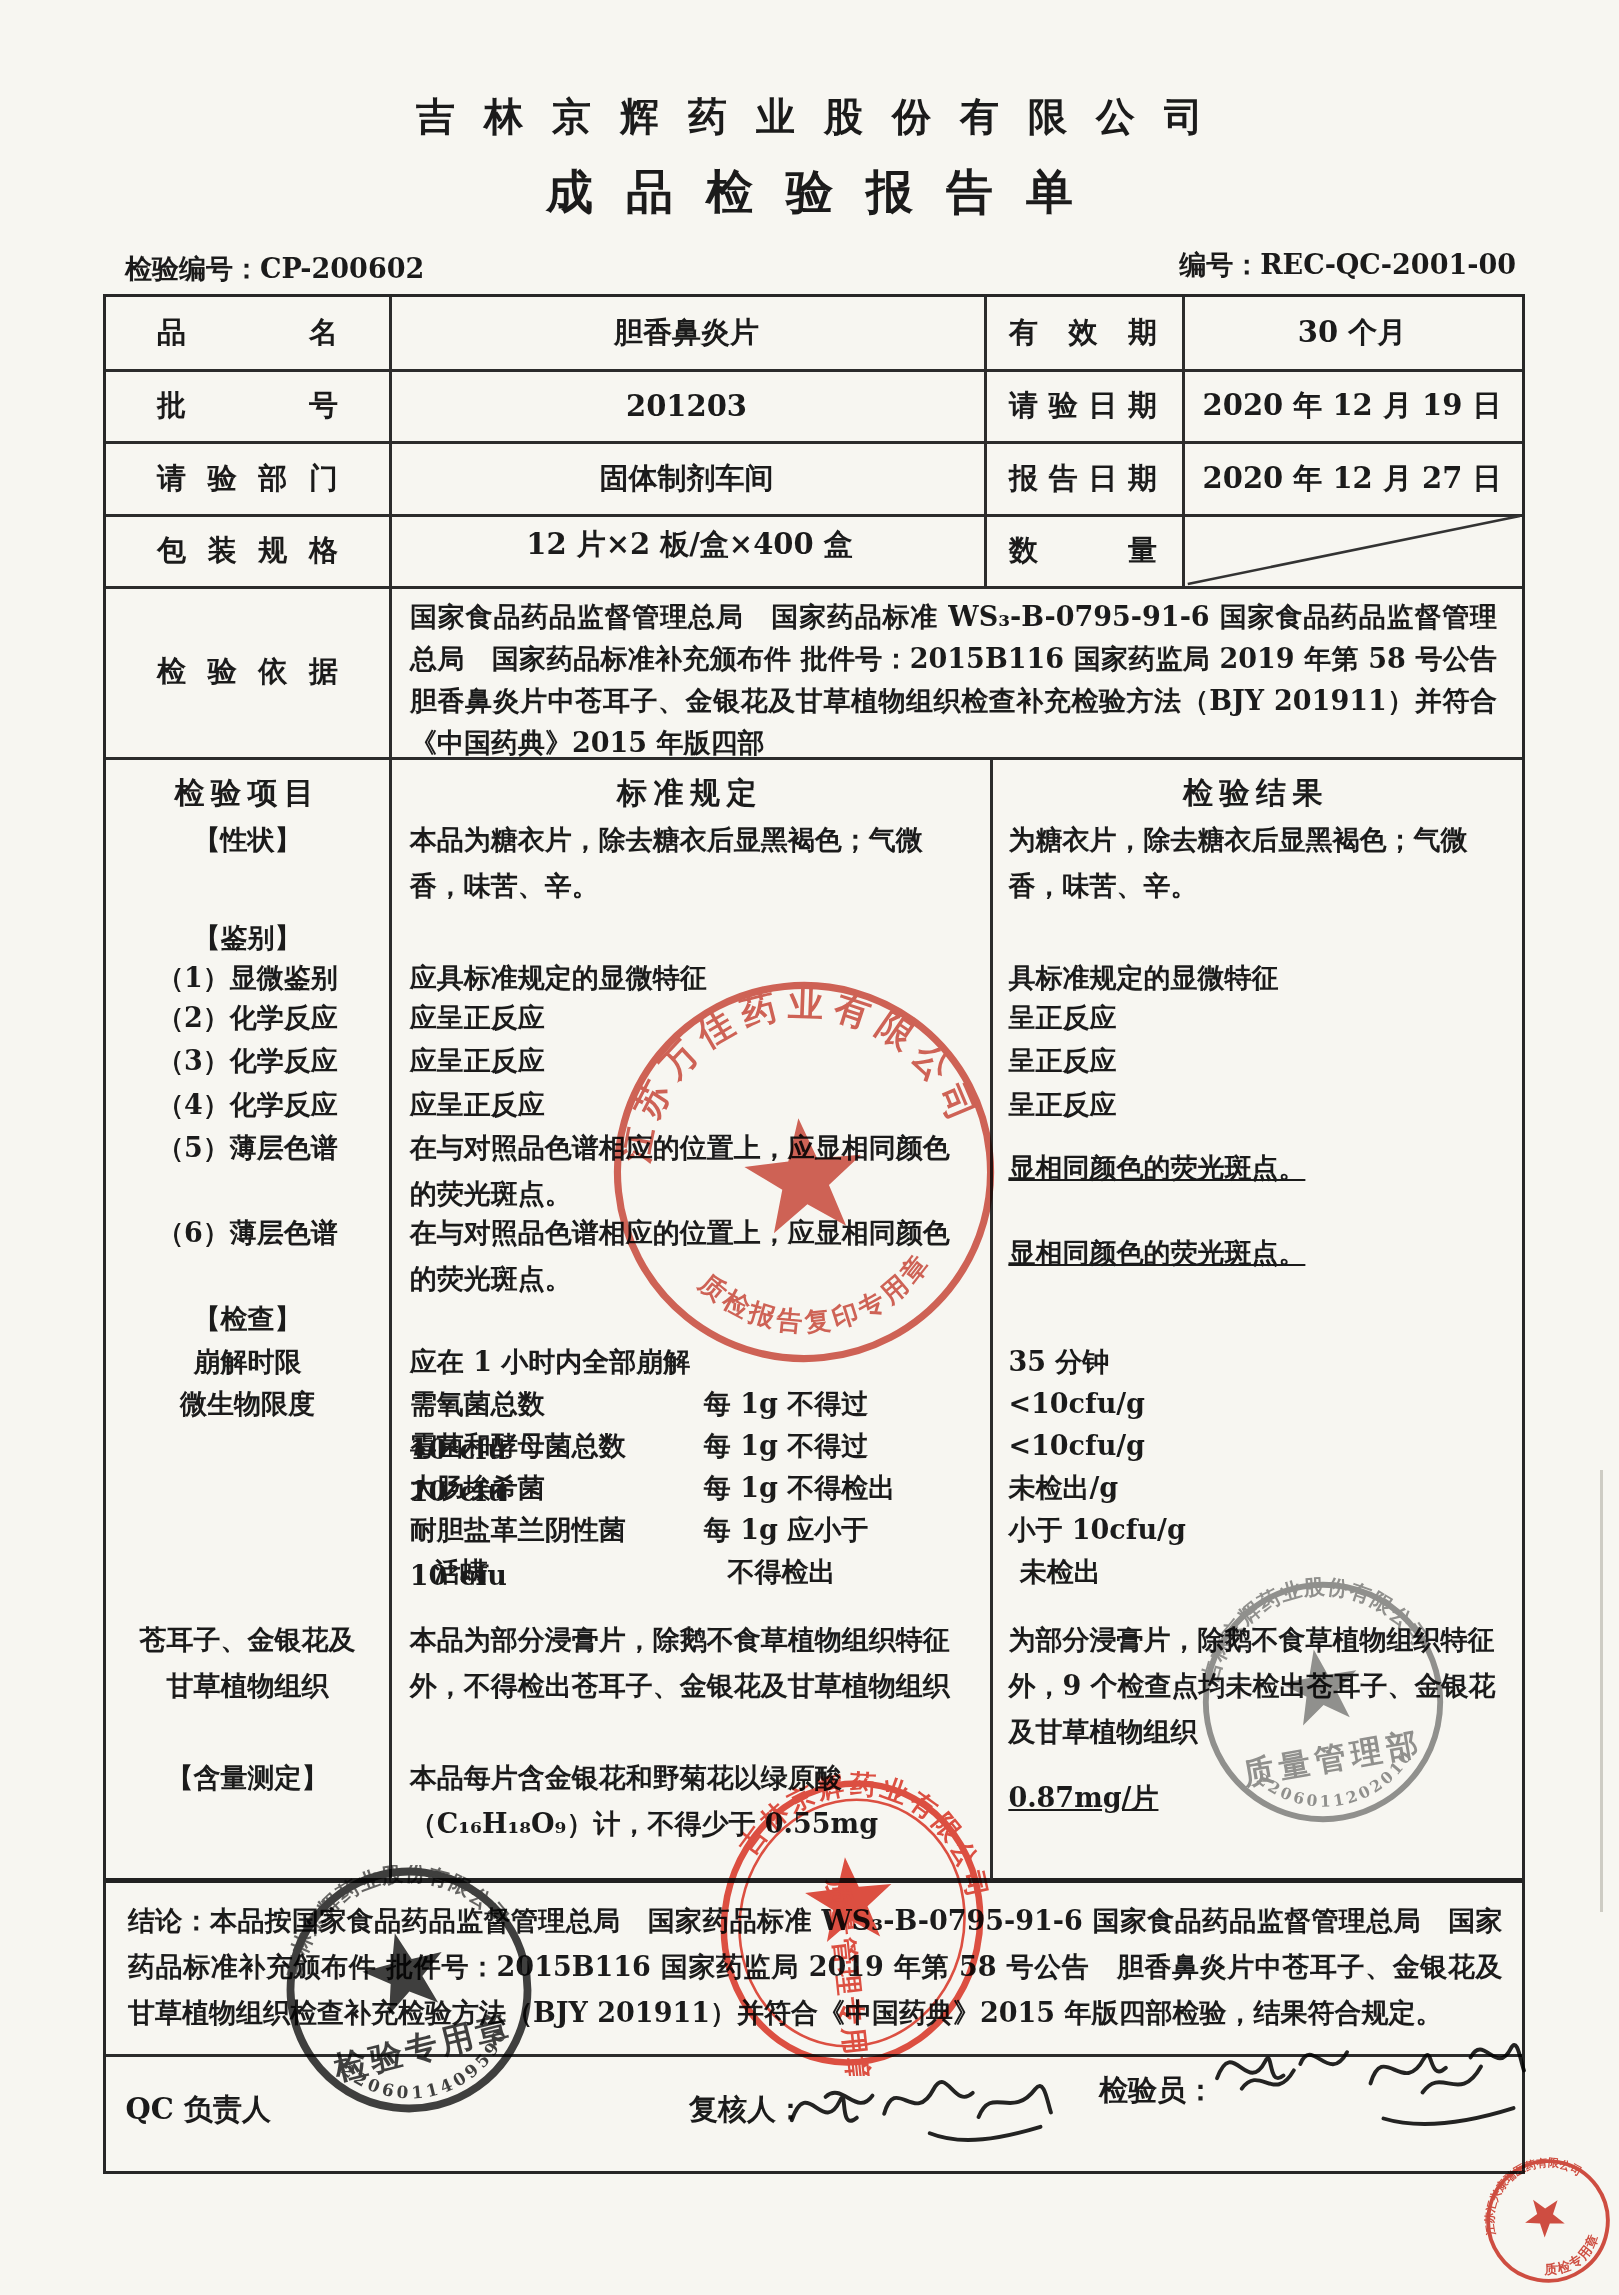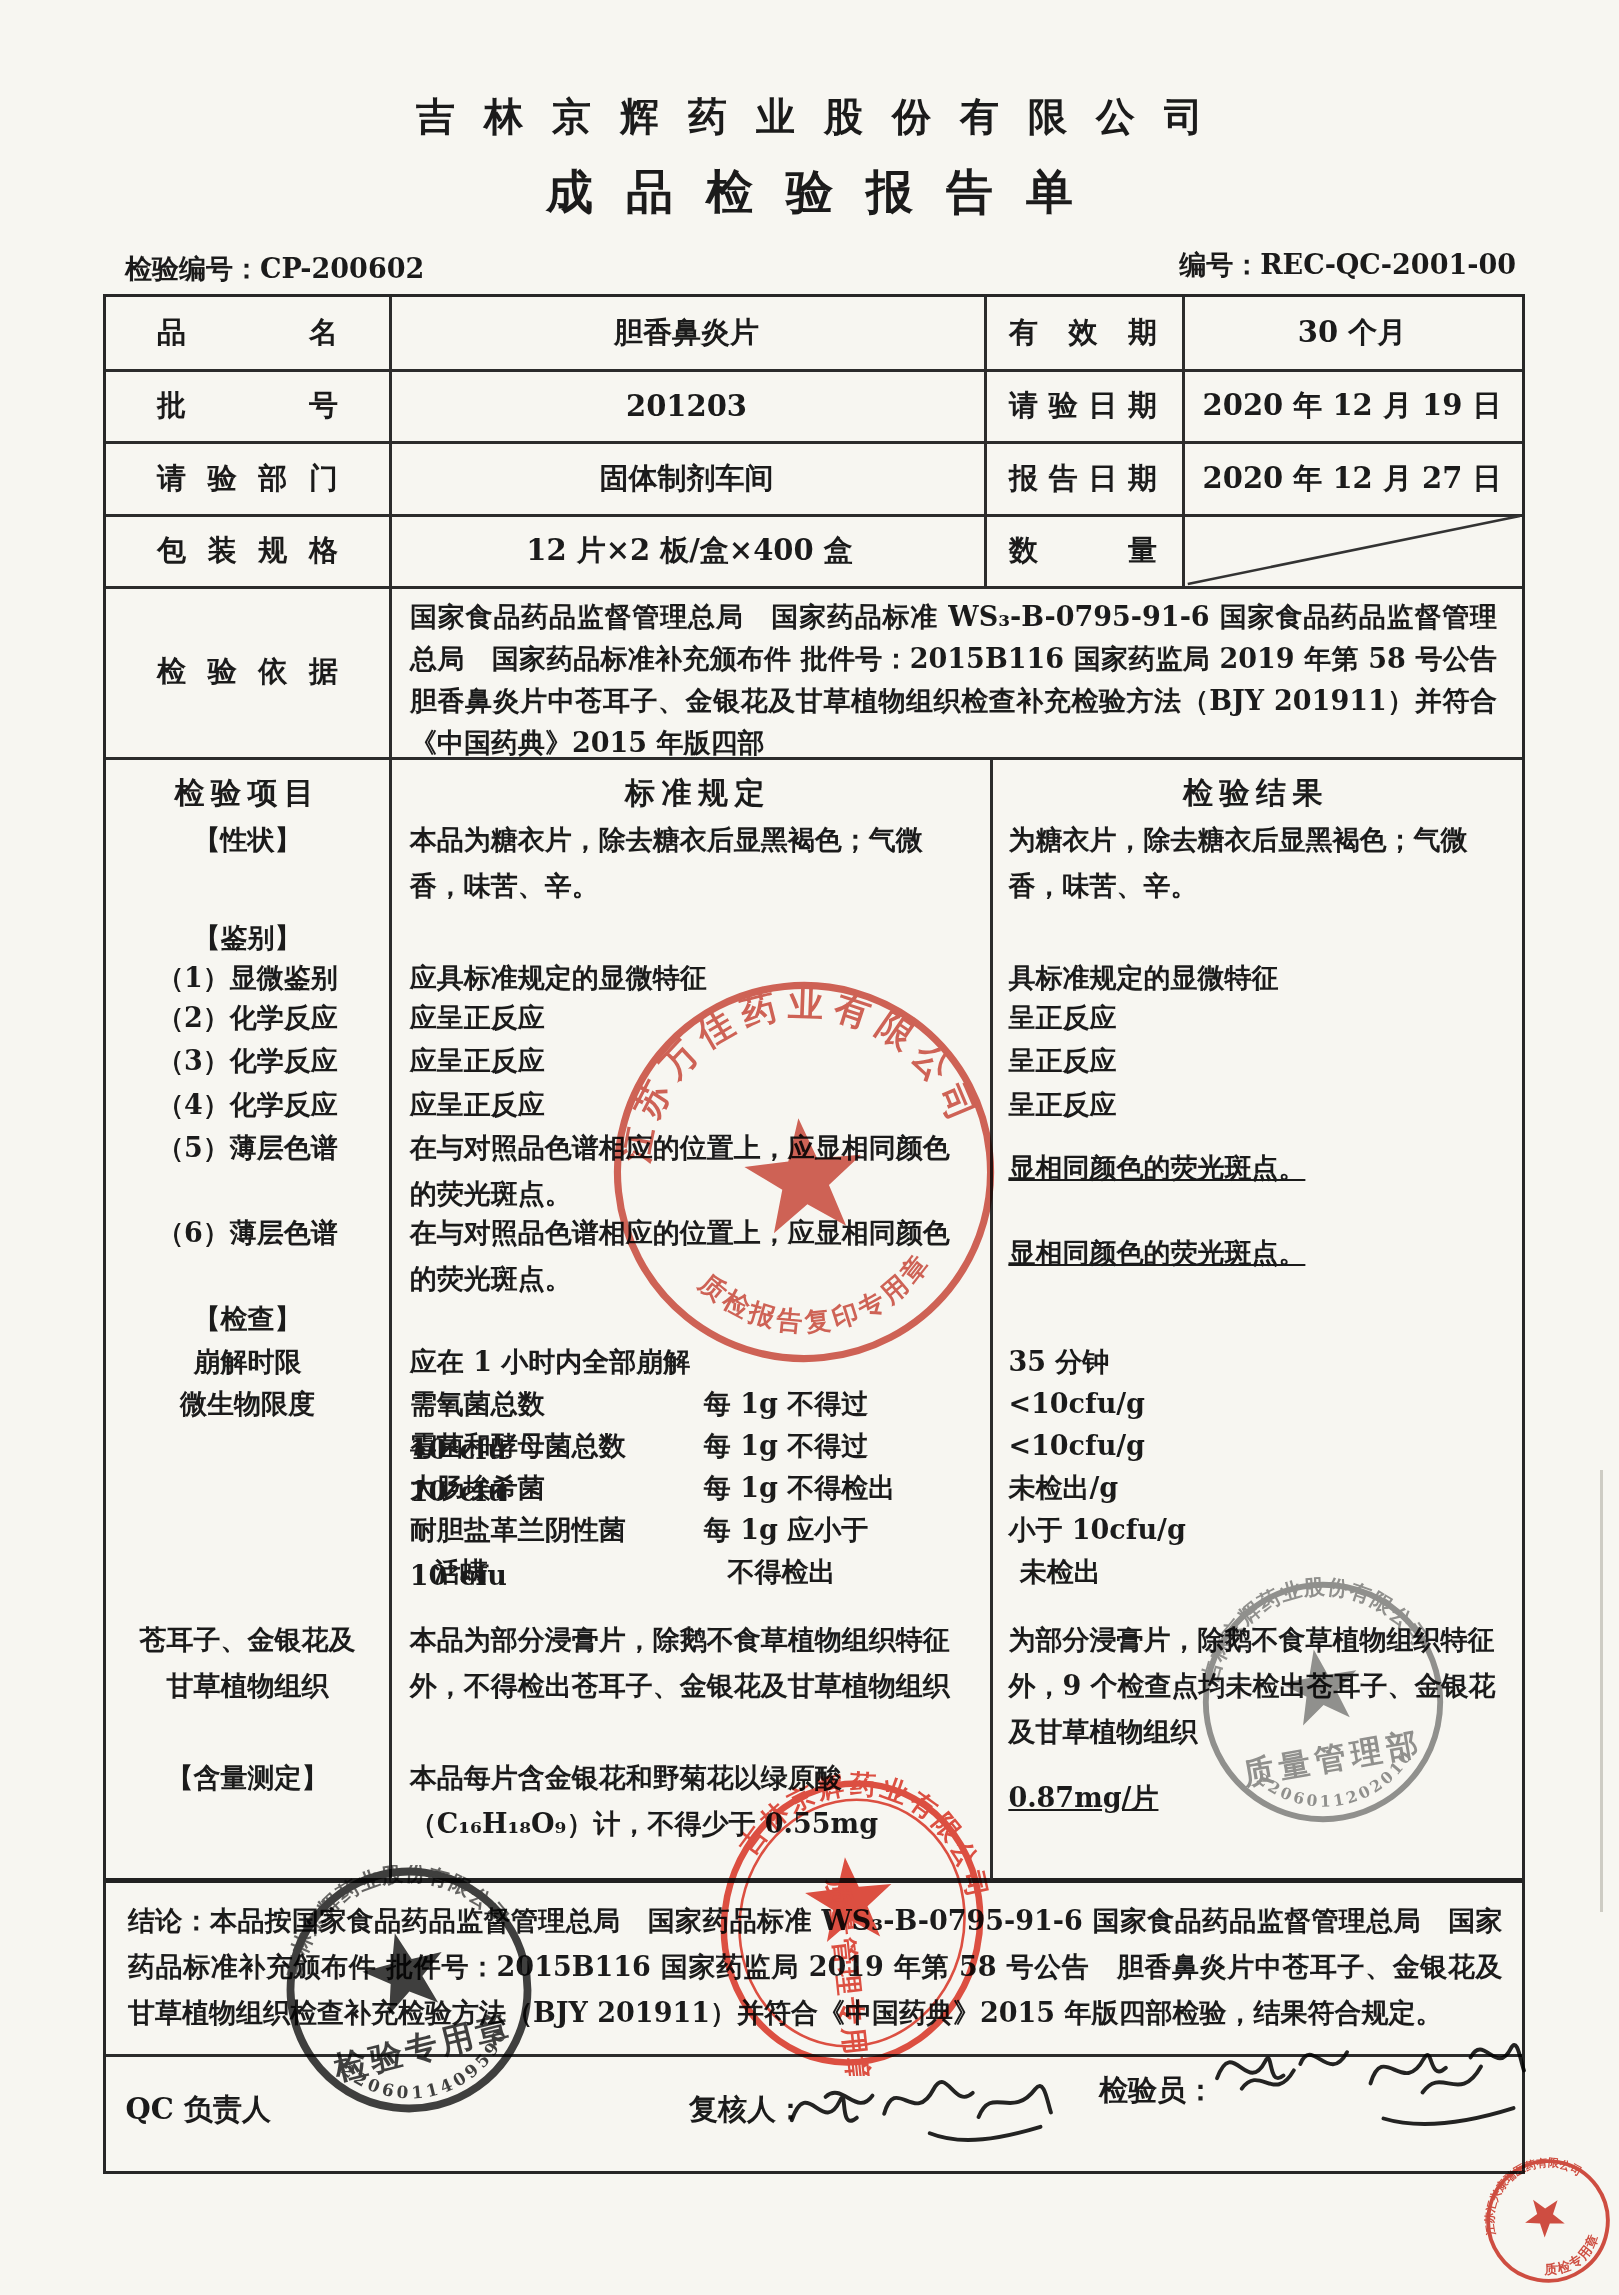--- a/index.html
+++ b/index.html
@@ -113,33 +113,33 @@
       </div>
     <div class="ival" style="left:283px;top:146px;width:595px;">固体制剂车间</div>
     <div class="ilabel" style="left:878px;top:146px;width:198px;padding:0 25px;">
         <span>报告日期</span>
       </div>
     <div class="ival" style="left:1076px;top:146px;width:340px;">2020 年 12 月 27 日</div>
 
     <div class="ilabel" style="left:0;top:218px;width:283px;padding:16px 51px;">
         <span>包装规格</span>
       </div>
-    <div class="ival" style="left:283px;top:218px;width:601px;">12 片×2 板/盒×400 盒</div>
+    <div class="ival" style="left:283px;top:212px;width:601px;">12 片×2 板/盒×400 盒</div>
     <div class="ilabel" style="left:878px;top:218px;width:198px;padding:0 25px;">
         <span>数量</span>
       </div>
     <div class="ival" style="left:1076px;top:218px;width:340px;"></div>
 
     <div class="basis-label">
         <span>检验依据</span>
       </div>
     <div class="basis-text">国家食品药品监督管理总局　国家药品标准 WS₃-B-0795-91-6 国家食品药品监督管理总局　国家药品标准补充颁布件 批件号：2015B116 国家药监局 2019 年第 58 号公告　胆香鼻炎片中苍耳子、金银花及甘草植物组织检查补充检验方法（BJY 201911）并符合《中国药典》2015 年版四部</div>
 
     <div class="thead" style="left:0;width:283px;">检验项目</div>
-    <div class="thead" style="left:283px;width:602px;margin-left:8px;">标准规定</div>
+    <div class="thead" style="left:283px;width:602px;">标准规定</div>
     <div class="thead" style="left:884px;width:532px;">检验结果</div>
 
     <div id="rows">
         <div class="mrow" style="height: 98px;">
       <div class="c-item">【性状】</div>
       <div class="c-std"><span class="std-text">本品为糖衣片，除去糖衣后显黑褐色；气微香，味苦、辛。</span></div>
       <div class="c-res"><span class="res-text">为糖衣片，除去糖衣后显黑褐色；气微香，味苦、辛。</span></div>
     </div>
         <div class="mrow" style="height: 40px;">
       <div class="c-item">【鉴别】</div>

